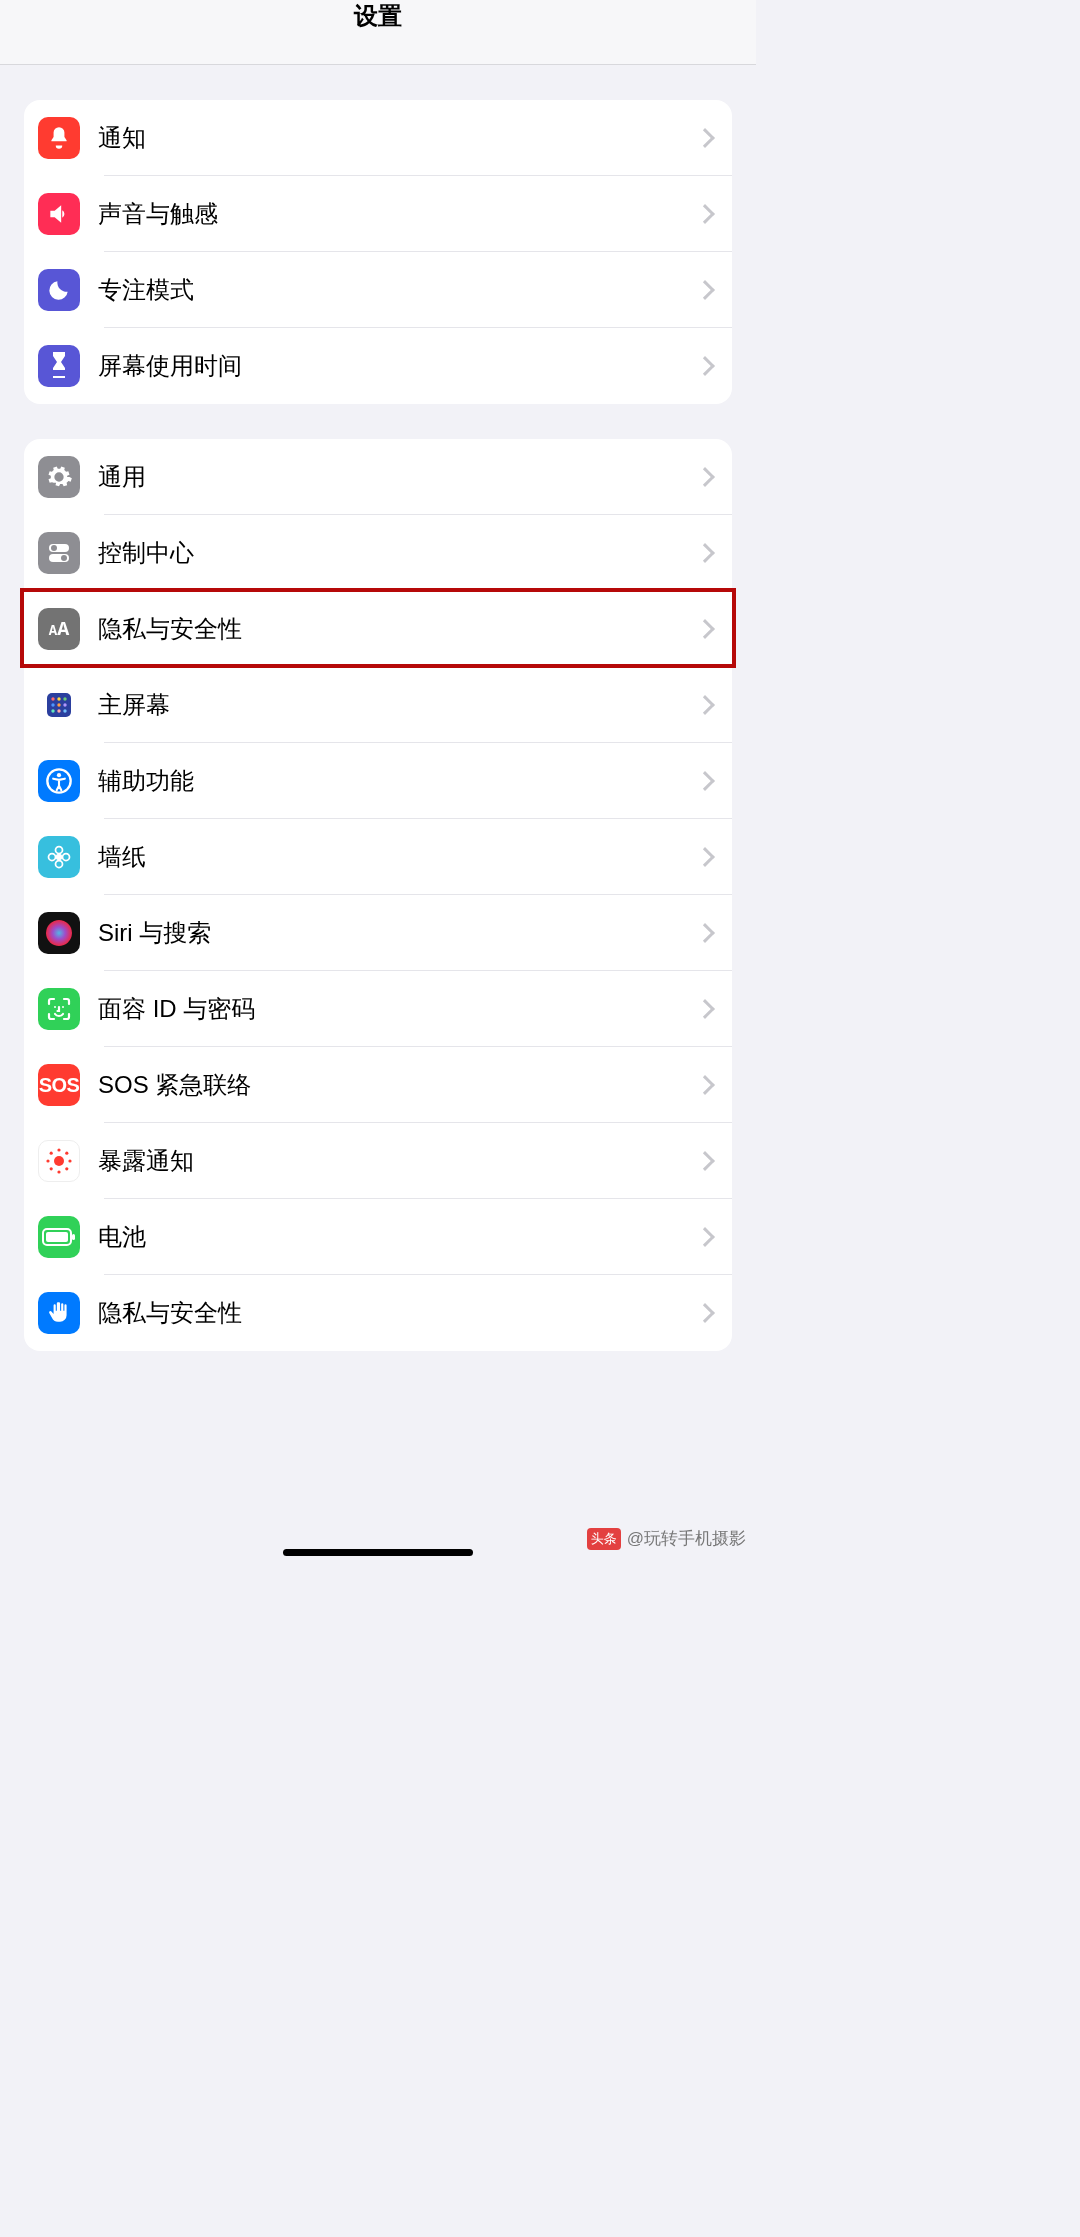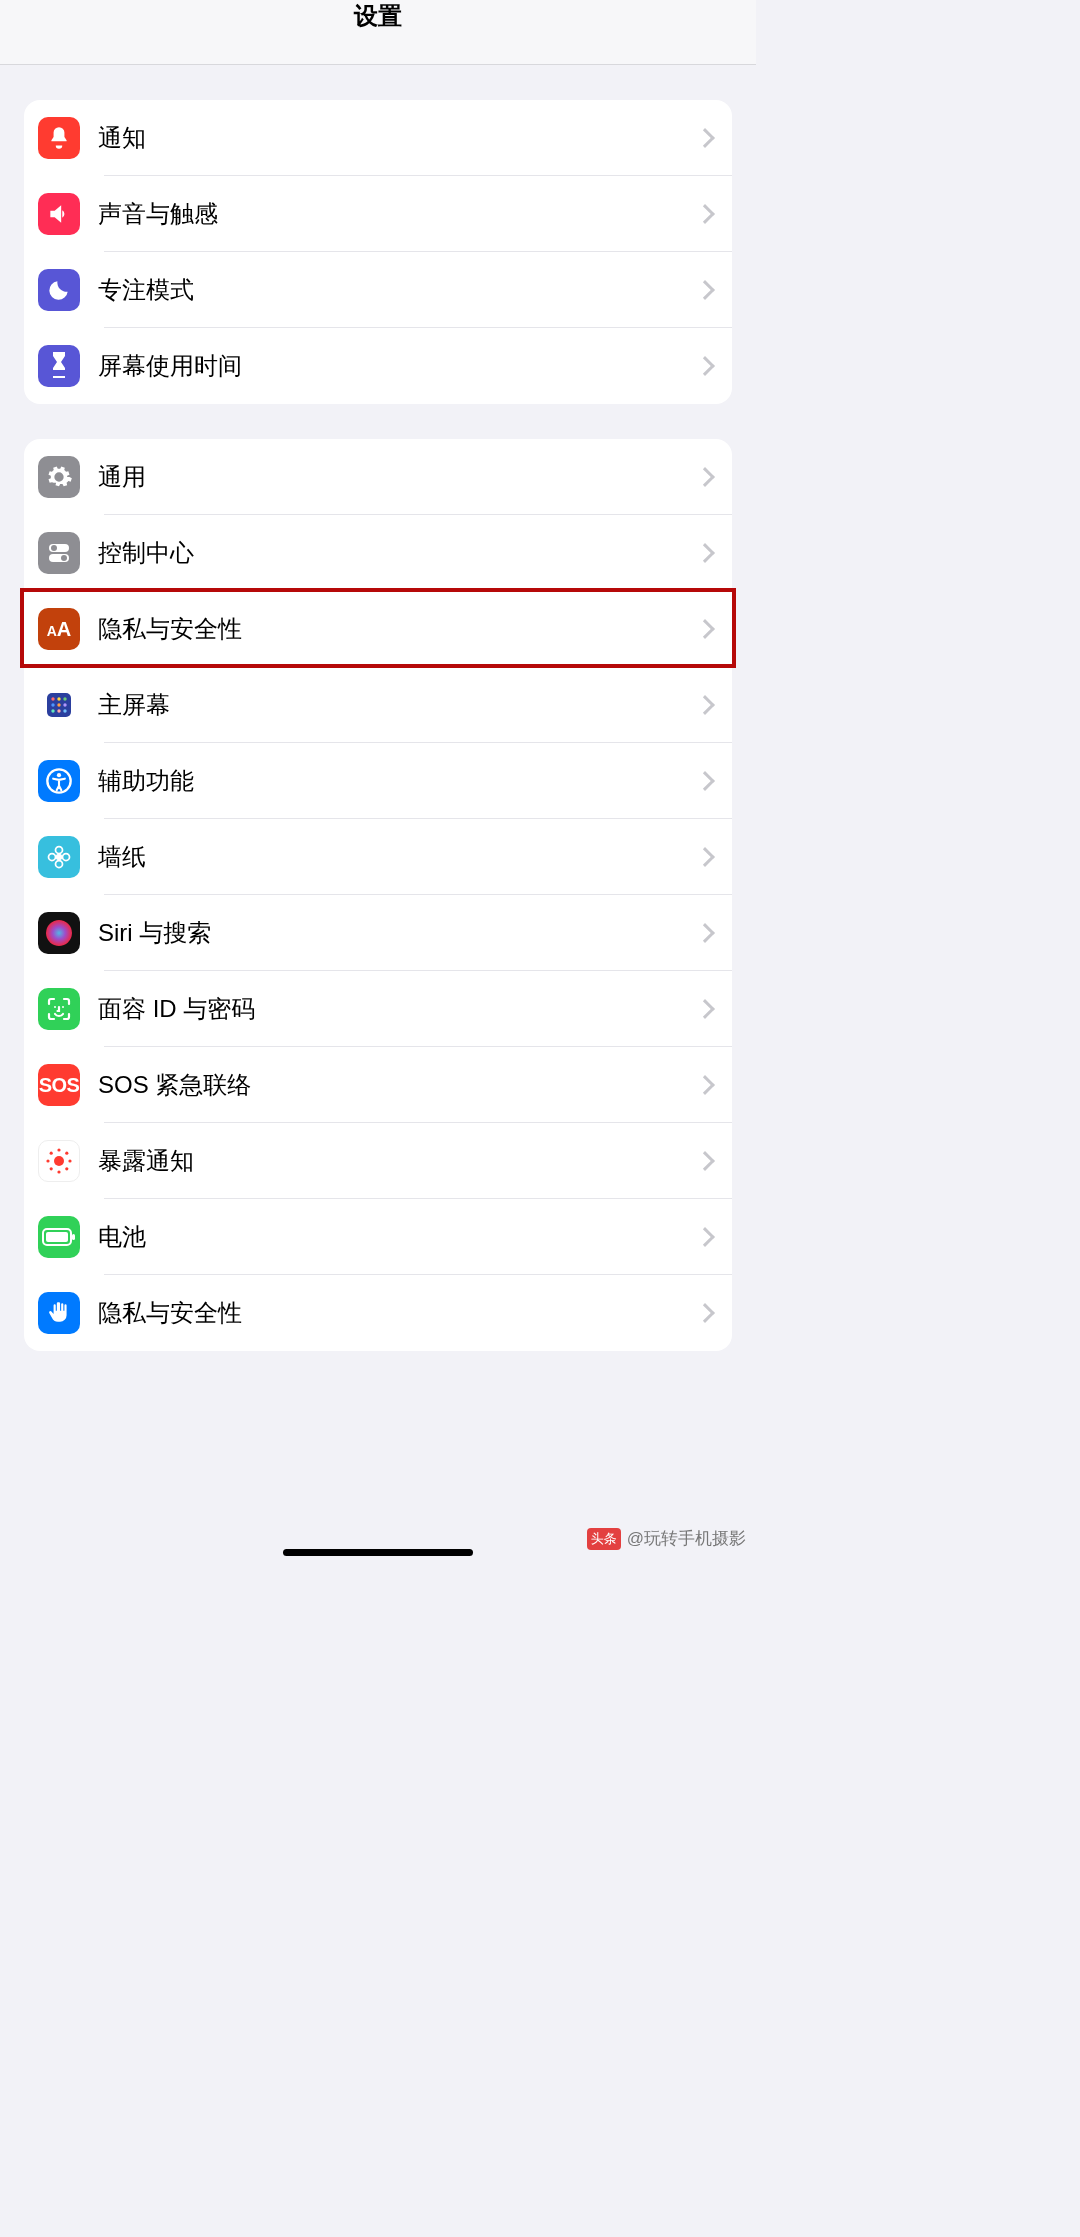--- a/index.html
+++ b/index.html
@@ -165,21 +165,21 @@
             <circle cx="9" cy="9" r="3" fill="#8e8e93"></circle>
             <rect x="4" y="15" width="20" height="8" rx="4" fill="#fff"></rect>
             <circle cx="19" cy="19" r="3" fill="#8e8e93"></circle>
           </svg>
         </div>
         <div class="label">控制中心</div>
         <div class="chev"></div>
         <div class="sep"></div>
       </div>
       <div class="row" style="position: relative;">
-        <div class="icon-box" style="background: #c2410c;">
+        <div class="icon-box" style="background: #737373; font-family: Liberation Mono, monospace;">
           <span style="font-size:20px;font-weight:700;color:#fff;"><span style="font-size:14px">A</span>A</span>
         </div>
         <div class="label">隐私与安全性</div>
         <div class="chev"></div>
         <div class="sep"></div>
         <div class="highlight" style="top: -3px; height: 80px;"></div>
       </div>
       <div class="row">
         <div class="icon-box" style="background: transparent; padding: 0px;">
           <svg width="30" height="30" viewBox="0 0 30 30">

